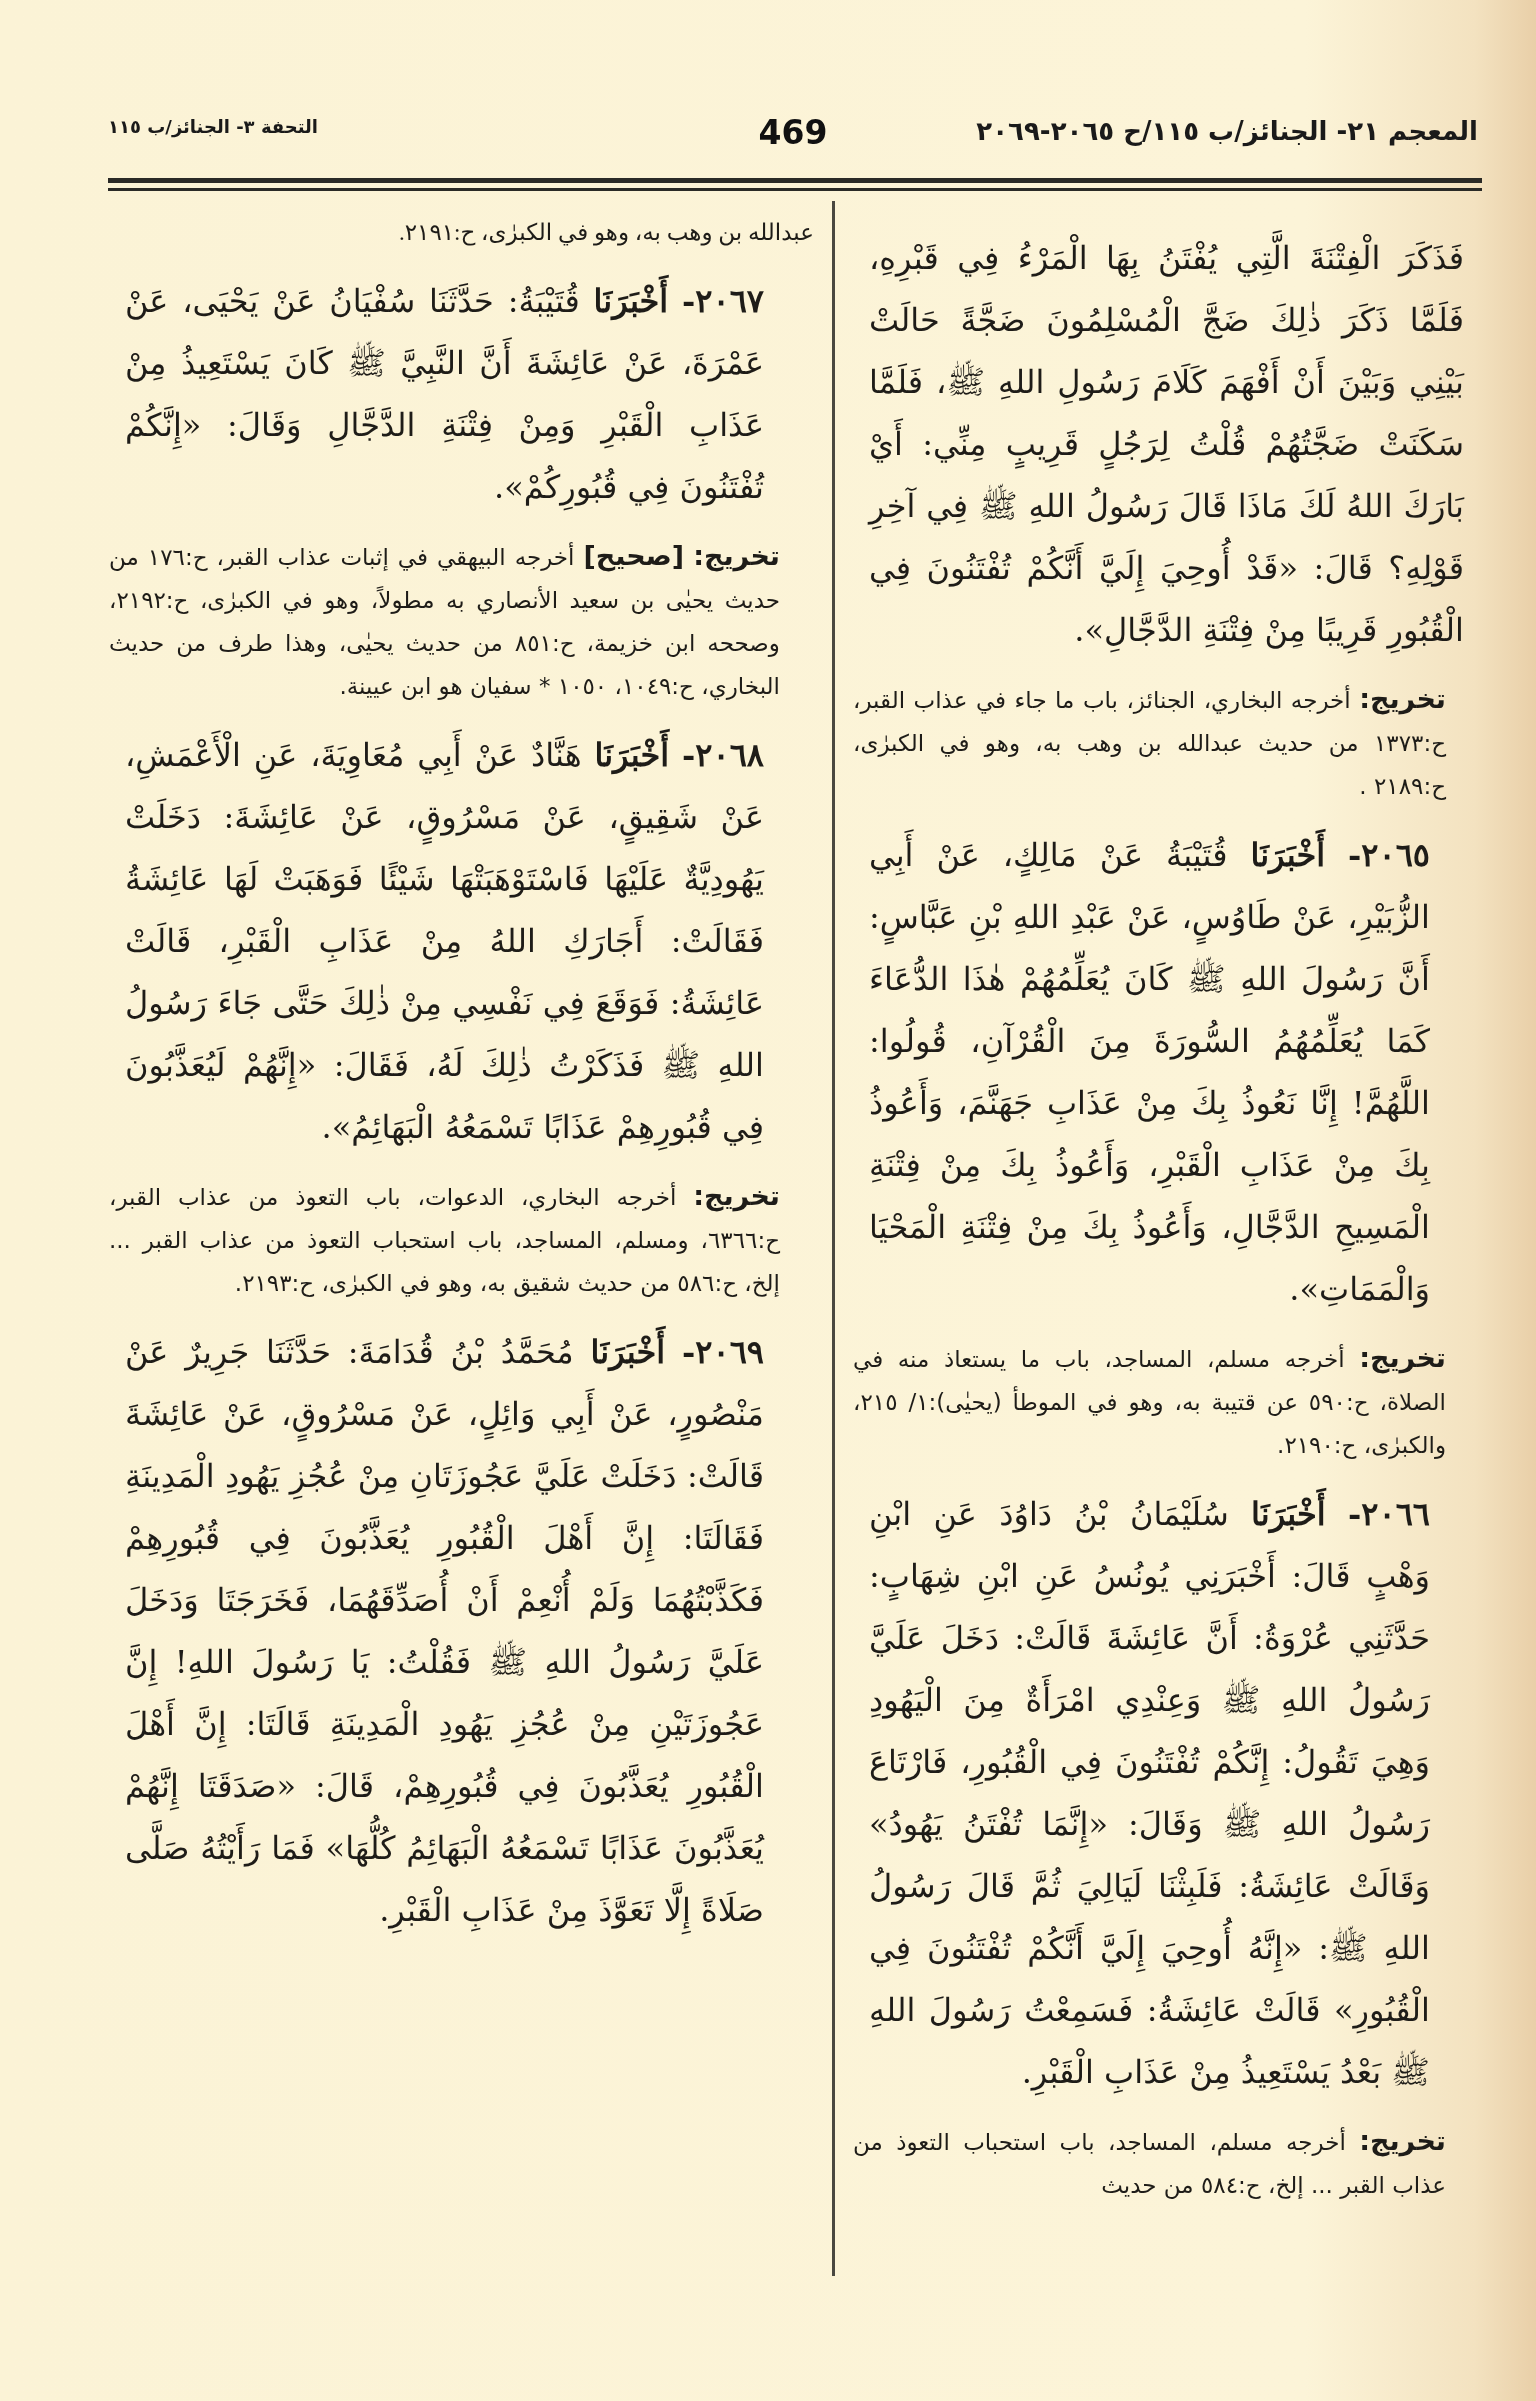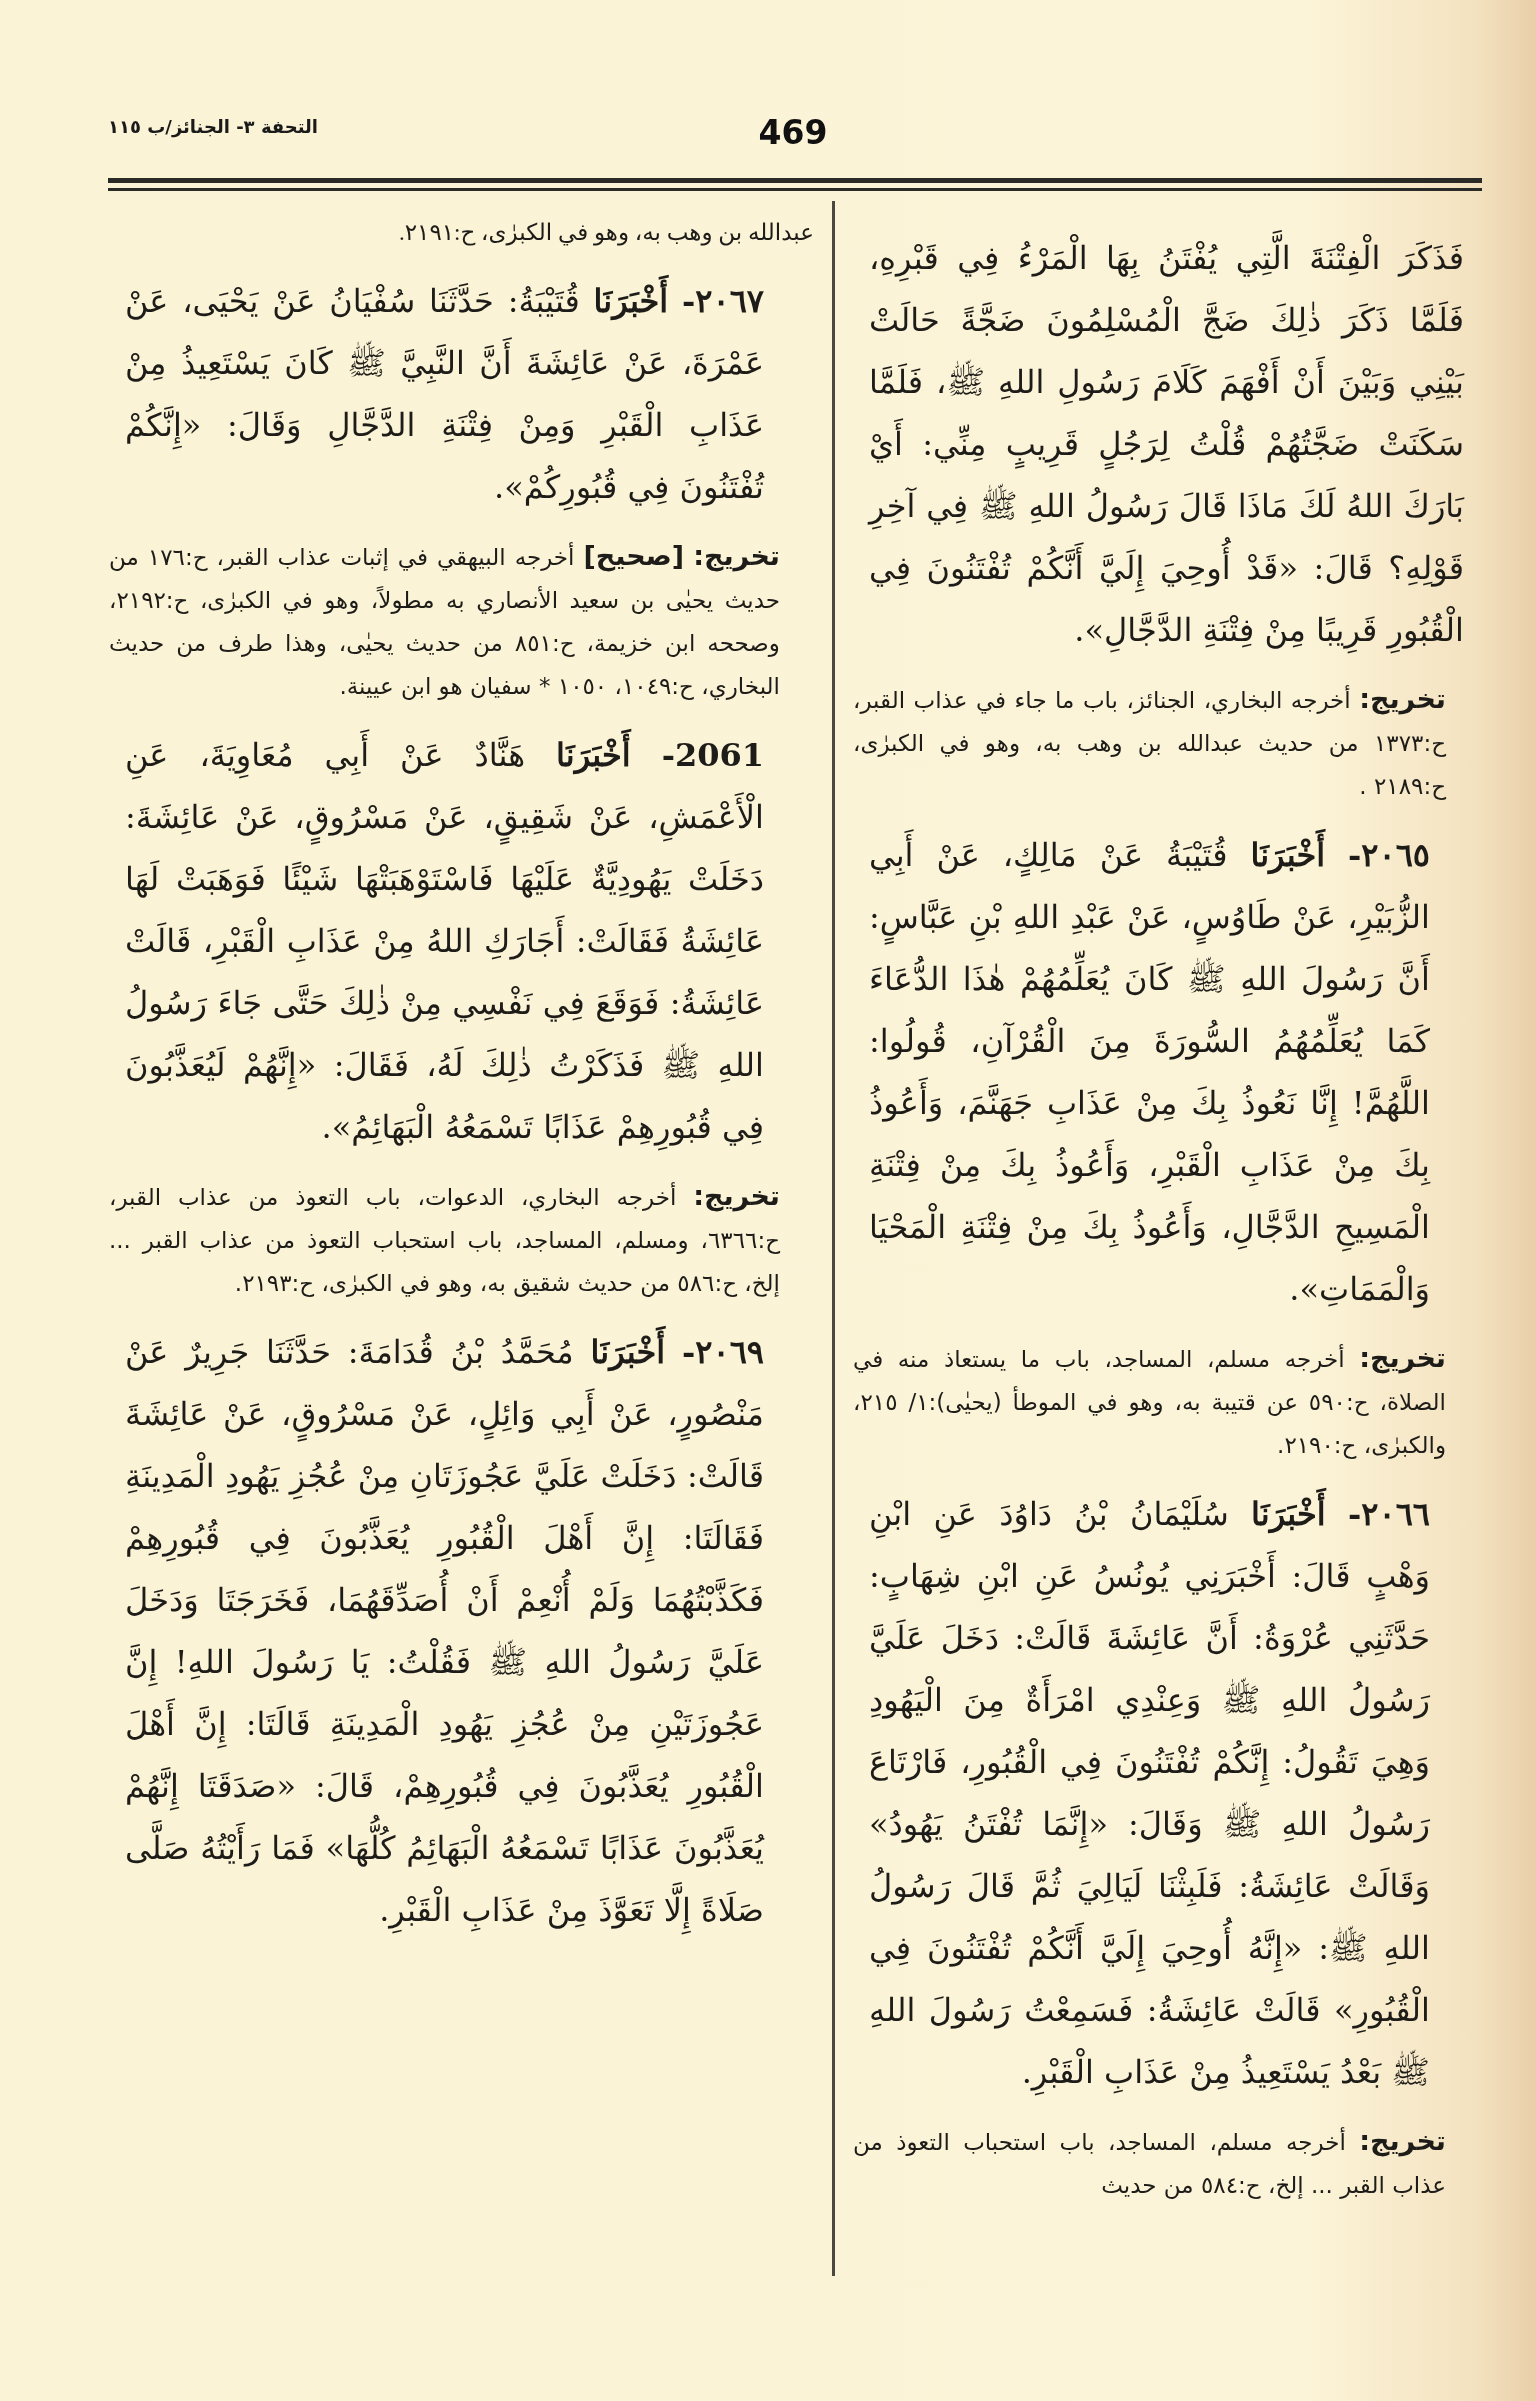--- a/index.html
+++ b/index.html
@@ -35,20 +35,21 @@
   .takhrij .label { font-weight: bold; font-size: 27px; }
   .cont { font-size: 23px; line-height: 43px; margin: 0 0 3.4px 0; font-family: Liberation Serif, serif; }
   .indent { padding-right: 34px; }
 </style>
 </head>
 <body>
 
 <div class="page">
 
   <div class="header">
+    <span class="hdr-right">المعجم ٢١- الجنائز/ب ١١٥/ح ٢٠٦٥-٢٠٦٩</span>
     <span class="hdr-center">469</span>
     <span class="hdr-left">التحفة ٣- الجنائز/ب ١١٥</span>
   </div>
   <div class="rule-thick"></div>
   <div class="rule-thin"></div>
   <div class="col-divider"></div>
 
   <div class="column col-right">
     <p class="hadith">فَذَكَرَ الْفِتْنَةَ الَّتِي يُفْتَنُ بِهَا الْمَرْءُ فِي قَبْرِهِ، فَلَمَّا ذَكَرَ ذٰلِكَ ضَجَّ الْمُسْلِمُونَ ضَجَّةً حَالَتْ بَيْنِي وَبَيْنَ أَنْ أَفْهَمَ كَلَامَ رَسُولِ اللهِ ﷺ، فَلَمَّا سَكَنَتْ ضَجَّتُهُمْ قُلْتُ لِرَجُلٍ قَرِيبٍ مِنِّي: أَيْ بَارَكَ اللهُ لَكَ مَاذَا قَالَ رَسُولُ اللهِ ﷺ فِي آخِرِ قَوْلِهِ؟ قَالَ: «قَدْ أُوحِيَ إِلَيَّ أَنَّكُمْ تُفْتَنُونَ فِي الْقُبُورِ قَرِيبًا مِنْ فِتْنَةِ الدَّجَّالِ».</p>
     <p class="takhrij indent">
@@ -85,21 +86,21 @@
       <span class="akhbarana">أَخْبَرَنَا</span>
       <span>قُتَيْبَةُ: حَدَّثَنَا سُفْيَانُ عَنْ يَحْيَى، عَنْ عَمْرَةَ، عَنْ عَائِشَةَ أَنَّ النَّبِيَّ ﷺ كَانَ يَسْتَعِيذُ مِنْ عَذَابِ الْقَبْرِ وَمِنْ فِتْنَةِ الدَّجَّالِ وَقَالَ: «إِنَّكُمْ تُفْتَنُونَ فِي قُبُورِكُمْ».</span>
     </p>
     <p class="takhrij indent">
       <span class="label">تخريج:</span>
       <span class="label">[صحيح]</span>
       <span>أخرجه البيهقي في إثبات عذاب القبر، ح:١٧٦ من حديث يحيٰى بن سعيد الأنصاري به مطولاً، وهو في الكبرٰى، ح:٢١٩٢، وصححه ابن خزيمة، ح:٨٥١ من حديث يحيٰى، وهذا طرف من حديث البخاري، ح:١٠٤٩، ١٠٥٠ * سفيان هو ابن عيينة.</span>
     </p>
 
     <p class="hadith indent">
-      <span class="num">2061-</span>
+      <span class="num">٢٠٦٨-</span>
       <span class="akhbarana">أَخْبَرَنَا</span>
       <span>هَنَّادٌ عَنْ أَبِي مُعَاوِيَةَ، عَنِ الْأَعْمَشِ، عَنْ شَقِيقٍ، عَنْ مَسْرُوقٍ، عَنْ عَائِشَةَ: دَخَلَتْ يَهُودِيَّةٌ عَلَيْهَا فَاسْتَوْهَبَتْهَا شَيْئًا فَوَهَبَتْ لَهَا عَائِشَةُ فَقَالَتْ: أَجَارَكِ اللهُ مِنْ عَذَابِ الْقَبْرِ، قَالَتْ عَائِشَةُ: فَوَقَعَ فِي نَفْسِي مِنْ ذٰلِكَ حَتَّى جَاءَ رَسُولُ اللهِ ﷺ فَذَكَرْتُ ذٰلِكَ لَهُ، فَقَالَ: «إِنَّهُمْ لَيُعَذَّبُونَ فِي قُبُورِهِمْ عَذَابًا تَسْمَعُهُ الْبَهَائِمُ».</span>
     </p>
     <p class="takhrij indent">
       <span class="label">تخريج:</span>
       <span>أخرجه البخاري، الدعوات، باب التعوذ من عذاب القبر، ح:٦٣٦٦، ومسلم، المساجد، باب استحباب التعوذ من عذاب القبر ... إلخ، ح:٥٨٦ من حديث شقيق به، وهو في الكبرٰى، ح:٢١٩٣.</span>
     </p>
 
     <p class="hadith indent">
       <span class="num">٢٠٦٩-</span>

